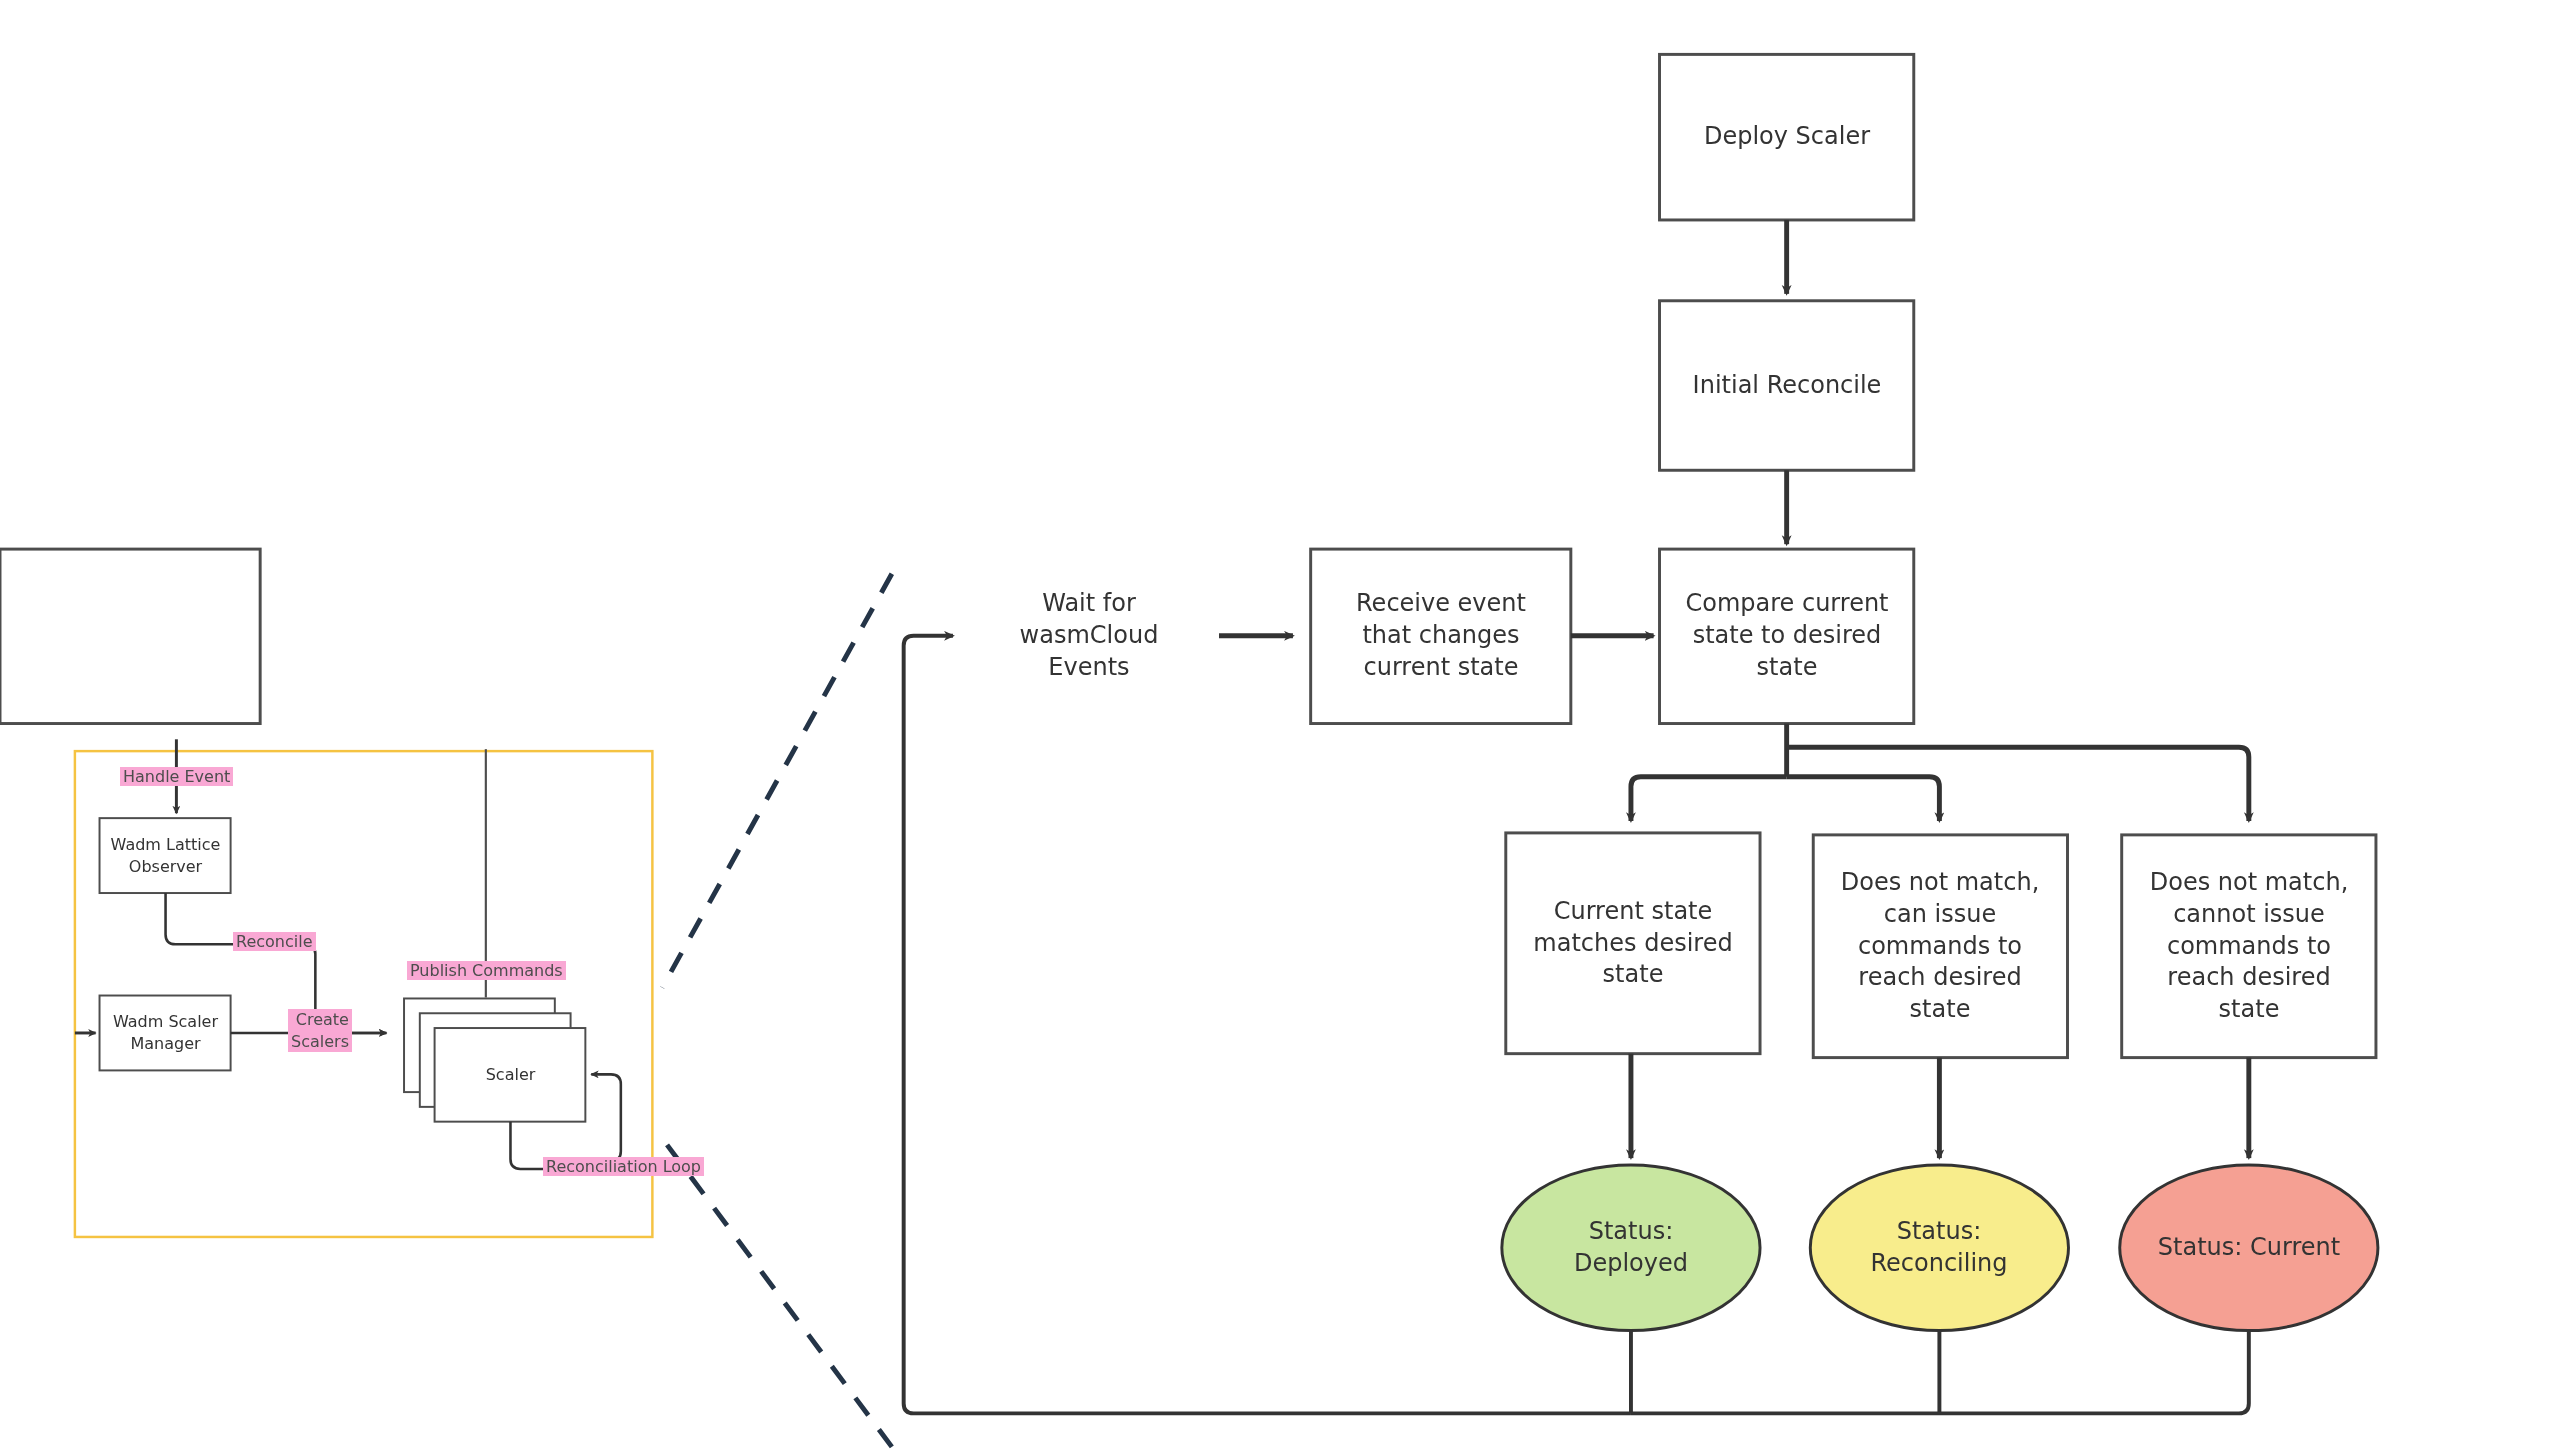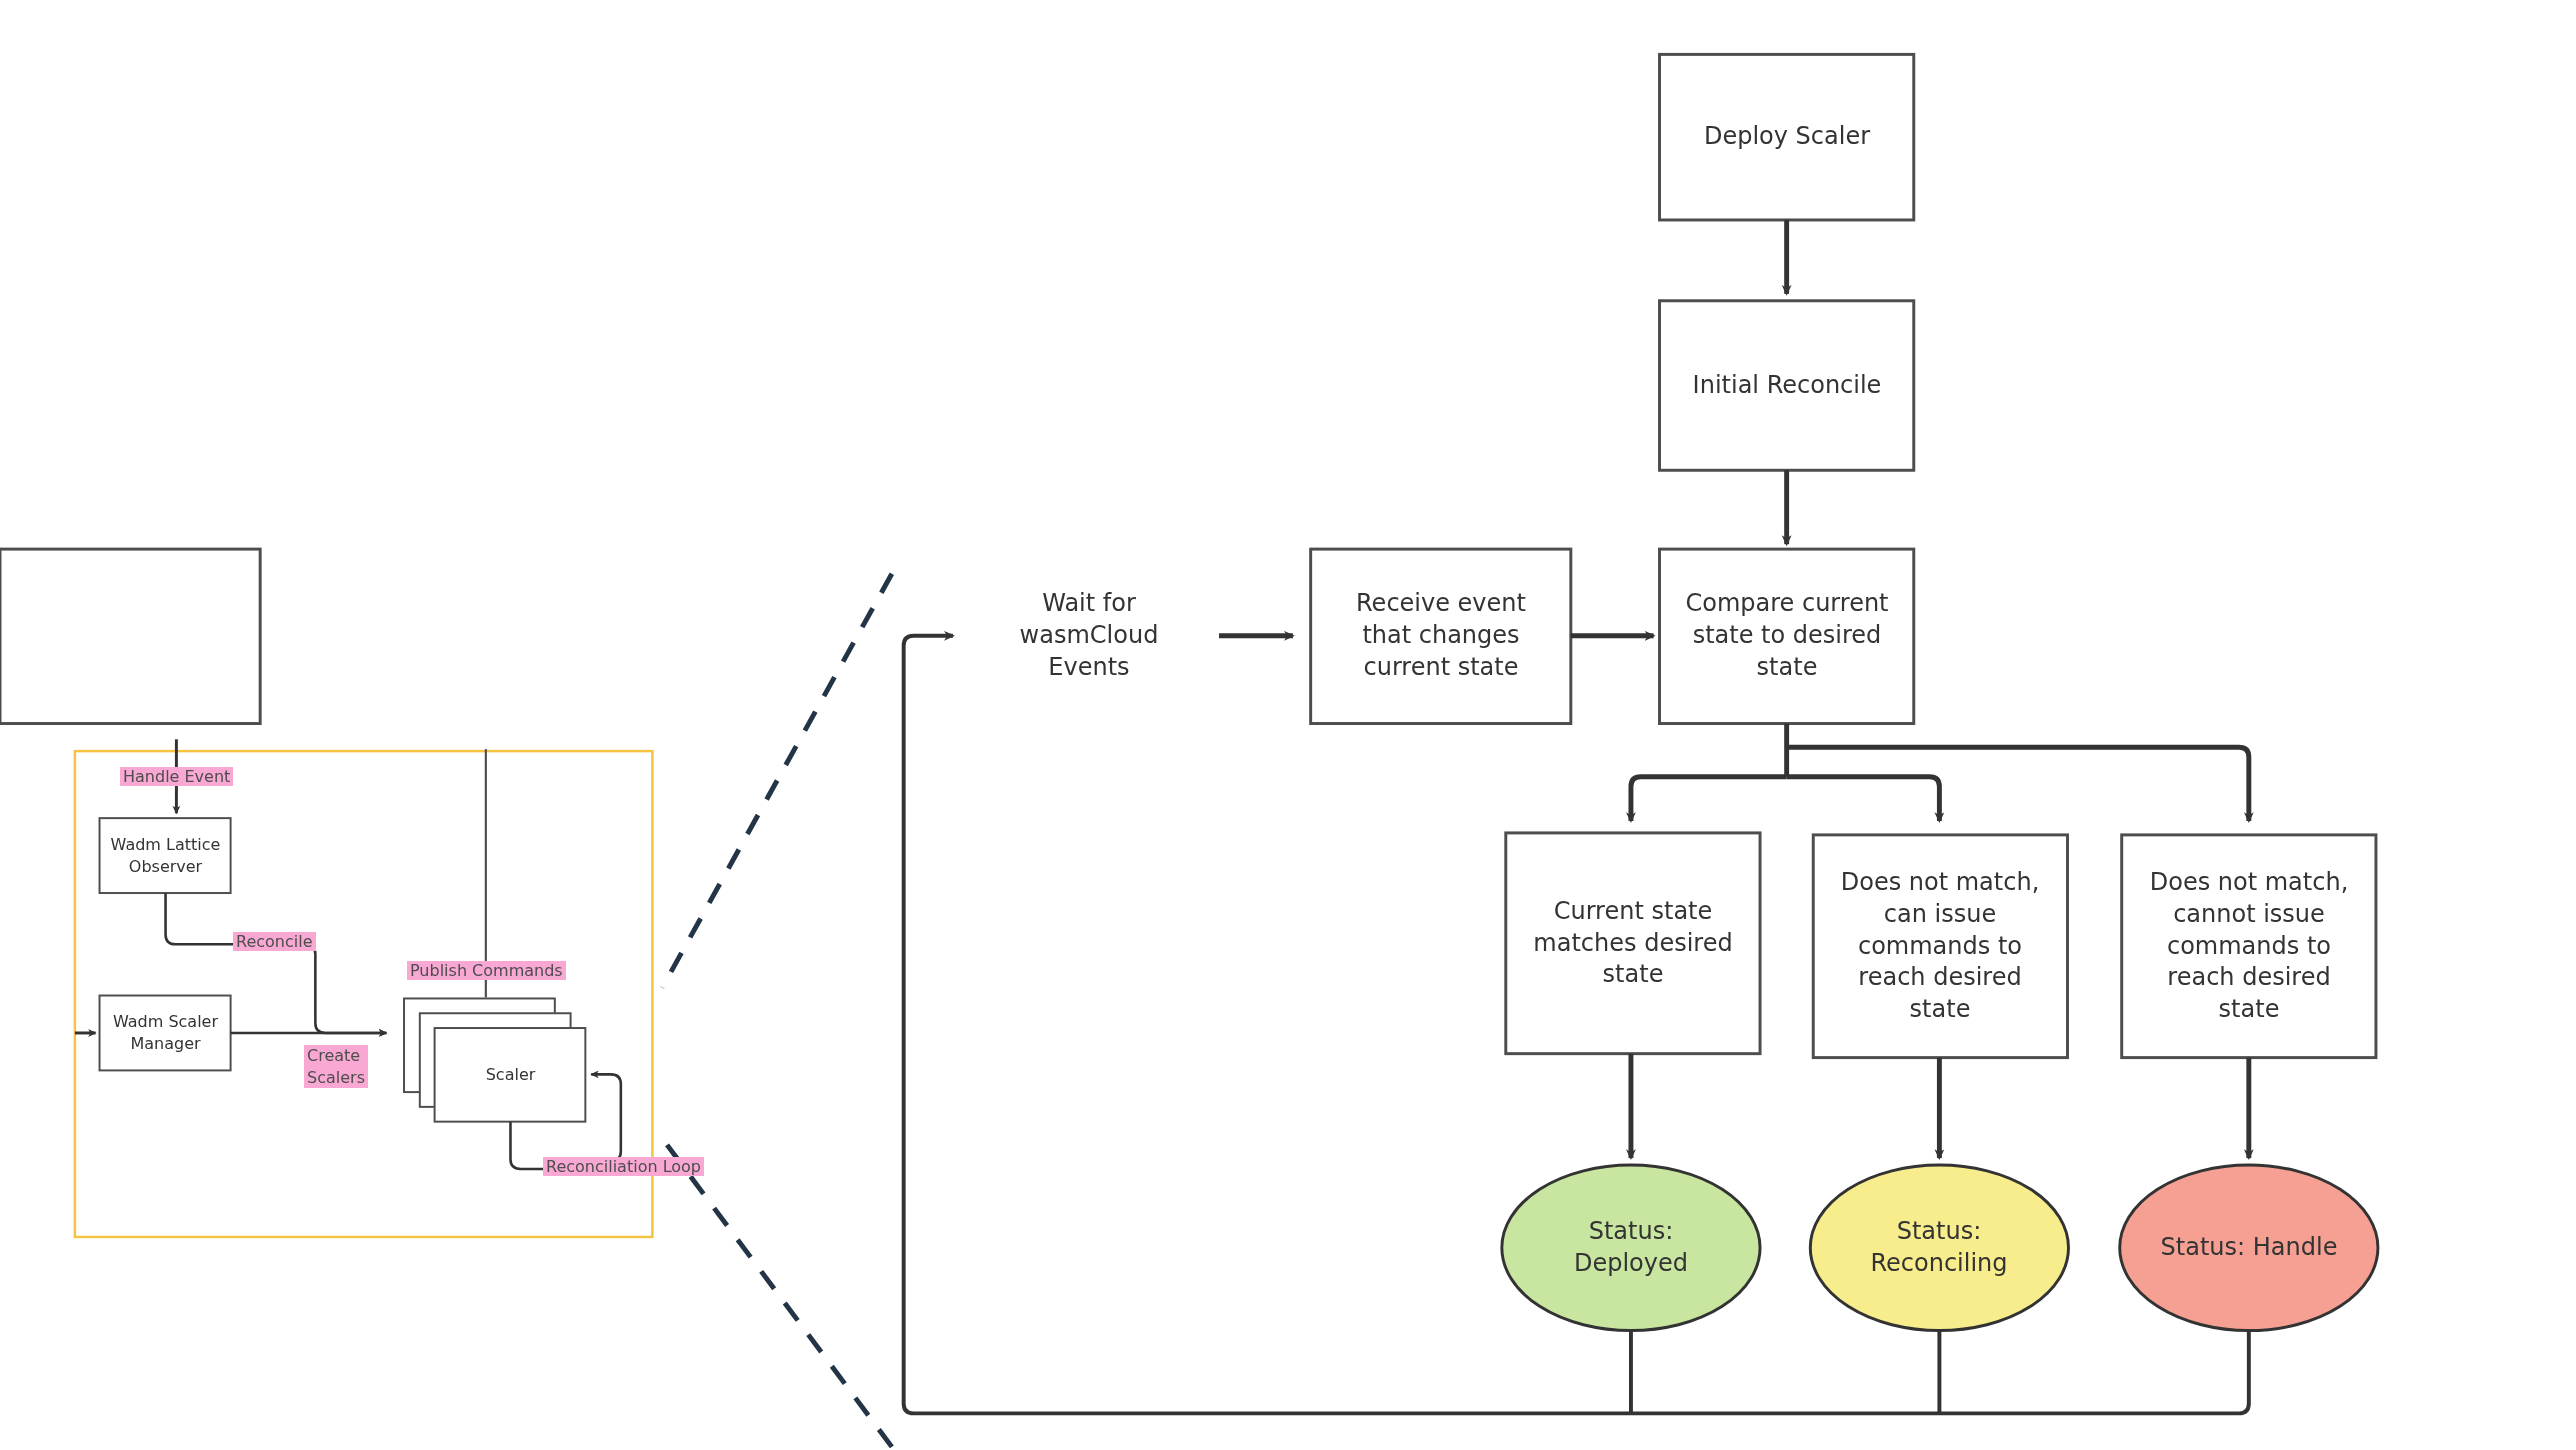--- a/index.html
+++ b/index.html
@@ -132,21 +132,21 @@
 
   <div class="node-label detail-label" style="left:100px; top:995px; width:131px; height:75px;">Wadm Scaler
 Manager</div>
 
   <div class="node-label detail-label" style="left:435px; top:1028px; width:151px; height:94px;">Scaler</div>
 
   <div class="edge-label" style="left:120px; top:767px;">Handle Event</div>
 
   <div class="edge-label" style="left:233px; top:932px;">Reconcile</div>
 
-  <div class="edge-label" style="left:304px; top:1009px; text-align:left; line-height:1.35; white-space:pre-line;margin-top:36px;">Create
+  <div class="edge-label" style="left:288px; top:1009px; text-align:right; line-height:1.35; white-space:pre-line;">Create
 Scalers</div>
 
   <div class="edge-label" style="left:407px; top:950px;margin-top:11px;">Publish Commands</div>
 
   <div class="edge-label" style="left:543px; top:1149px;margin-top:8px;">Reconciliation Loop</div>
 
   <div class="node-label flow-label" style="left:1660px; top:54px; width:254px; height:166px;">Deploy Scaler</div>
 
   <div class="node-label flow-label" style="left:1660px; top:301px; width:254px; height:169px;">Initial Reconcile</div>
 
@@ -177,16 +177,16 @@
 commands to
 reach desired
 state</div>
 
   <div class="node-label flow-label" style="left:1502px; top:1165px; width:258px; height:166px;">Status:
 Deployed</div>
 
   <div class="node-label flow-label" style="left:1810px; top:1165px; width:258px; height:166px;">Status:
 Reconciling</div>
 
-  <div class="node-label flow-label" style="left:2120px; top:1165px; width:258px; height:166px;">Status: Handle</div>
+  <div class="node-label flow-label" style="left:2120px; top:1165px; width:258px; height:166px;">Status: Current</div>
 
 </div>
 
 
 </body></html>

